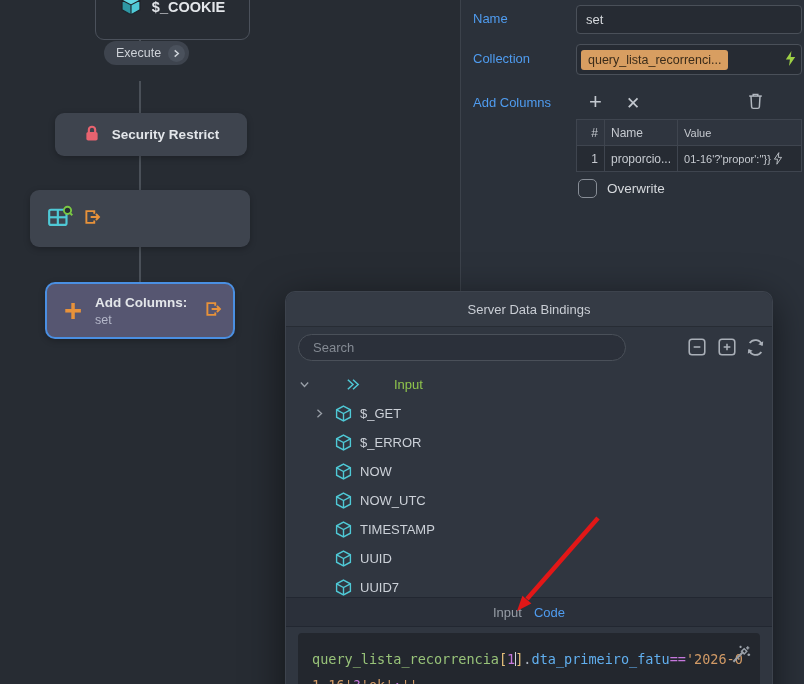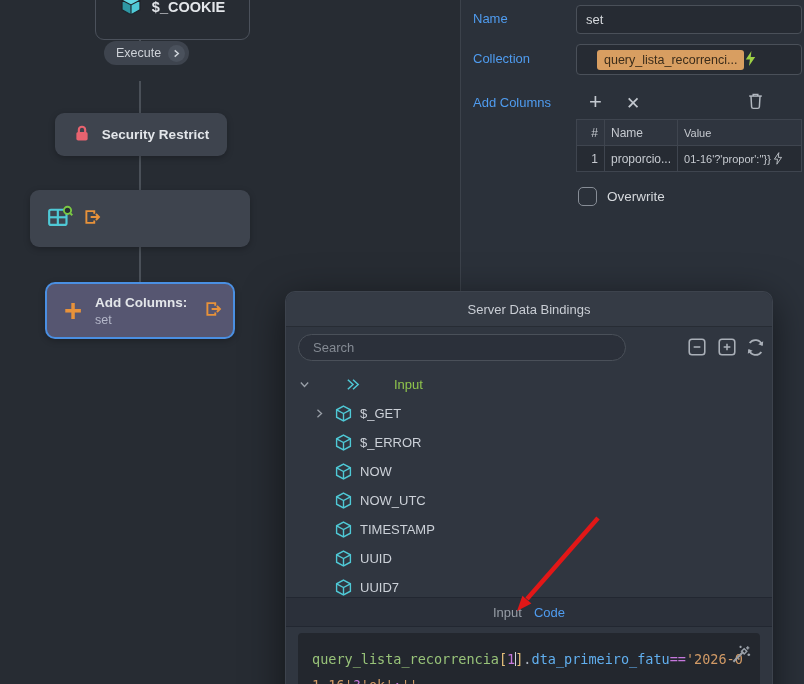--- a/index.html
+++ b/index.html
@@ -17,57 +17,57 @@
   #cookie-node { left:95px; top:-26px; width:155px; height:66px; background:transparent;
                  border:1.5px solid #4b515b; justify-content:center; gap:10px; box-shadow:none; }
   #cookie-node .title { font-size:14.5px; font-weight:600; }
 
   #execute-pill { position:absolute; left:104px; top:41px; height:24px; padding:0 4px 0 12px;
                   background:#3e444e; border-radius:12px; display:flex; align-items:center; gap:7px; }
   #execute-pill span.lbl { font-size:12.5px; color:#ced2d8; }
   #execute-pill .chev-circle { width:17px; height:17px; border-radius:50%; background:#4a515c;
                   display:flex; align-items:center; justify-content:center; }
 
-  #security-node { left:55px; top:113px; width:172px; height:43px; justify-content:center; gap:11px; }
+  #security-node { left:55px; top:113px; width:192px; height:43px; justify-content:center; gap:11px; }
 
   #dbquery-node { left:30px; top:190px; width:220px; height:57px; padding:0 13px 0 17px; gap:10px; }
   #addcols-node { left:45px; top:282px; width:190px; height:57px; padding:0 11px 0 13px; gap:9px;
                   background:#565671; border:2px solid #4a8fe2; border-radius:10px; }
   #addcols-node .subtitle { color:#b4b7c9; }
   .node-texts { display:flex; flex-direction:column; justify-content:center; flex:1; min-width:0; }
   .plus-glyph { color:#e8923a; font-size:31px; font-weight:bold; line-height:26px; width:26px; text-align:center; }
 
   
   #props { position:absolute; left:460px; top:0; width:344px; height:684px;
            background:#2b313a; border-left:1px solid #3c424b; }
   .prop-label { position:absolute; left:12px; font-size:13px; color:#4f9cf0; }
   .field { position:absolute; left:115px; width:226px; background:#262b33;
            border:1px solid #4a5059; border-radius:4px; color:#d5d8dc; font-size:13px; }
   input.field { padding:0 9px; outline:none; font-family:"Liberation Sans",sans-serif; }
-  #collection-field { display:flex; align-items:center; padding:0 20px; }
+  #collection-field { display:flex; align-items:center; padding:0 4px; justify-content:space-between; }
   .token { background:#d89e61; color:#3b2c1a; font-size:12.5px; border-radius:3px;
            padding:3px 7px; white-space:nowrap; overflow:hidden; }
   .icon-btn { background:none; border:none; cursor:pointer; color:#c3c8cf; padding:0;
               display:inline-flex; align-items:center; justify-content:center; }
   .glyph-plus { font-size:22px; font-weight:400; color:#c3c8cf; }
   .glyph-x { font-size:17px; color:#c3c8cf; }
 
   #cols-table { position:absolute; left:115px; top:119px; width:226px; border-collapse:collapse;
                 font-size:12px; color:#c6cad0; }
   #cols-table th, #cols-table td { border:1px solid #3f454f; height:26px; padding:0 6px;
                 white-space:nowrap; overflow:hidden; text-align:left; font-weight:normal; }
   #cols-table th { background:#2f353f; }
   #cols-table td { background:#262b33; }
   #cols-table .col-idx { width:28px; text-align:right; }
   #cols-table .col-name { width:72px; }
   #cols-table .col-value { width:124px; font-size:11px;margin-top:43px; }
   .value-cell-inner { display:flex; align-items:center; gap:2px; }
   .value-cell-inner span { overflow:hidden; white-space:nowrap; }
 
-  #overwrite-row { position:absolute; left:117px; top:179px; display:flex; align-items:center; gap:10px;margin-top:8px; }
+  #overwrite-row { position:absolute; left:117px; top:179px; display:flex; align-items:center; gap:10px; }
   #overwrite-checkbox { width:19px; height:19px; border:1.5px solid #878d96; border-radius:5px; background:transparent; }
   #overwrite-label { font-size:13.5px; color:#d5d8dc; }
 
   
   #dialog { position:absolute; left:285px; top:255px; width:488px; height:429px;
             background:#303640; border:1px solid #3d434d; border-bottom:none;
             border-radius:10px 10px 0 0; box-shadow:0 10px 40px rgba(0,0,0,.55);margin-top:36px; }
   #dialog-titlebar { height:35px; background:#353b45; border-bottom:1px solid #272c34;
             border-radius:10px 10px 0 0; display:flex; align-items:center; justify-content:center; }
   #dialog-title { font-size:13px; color:#c9cdd4; }

